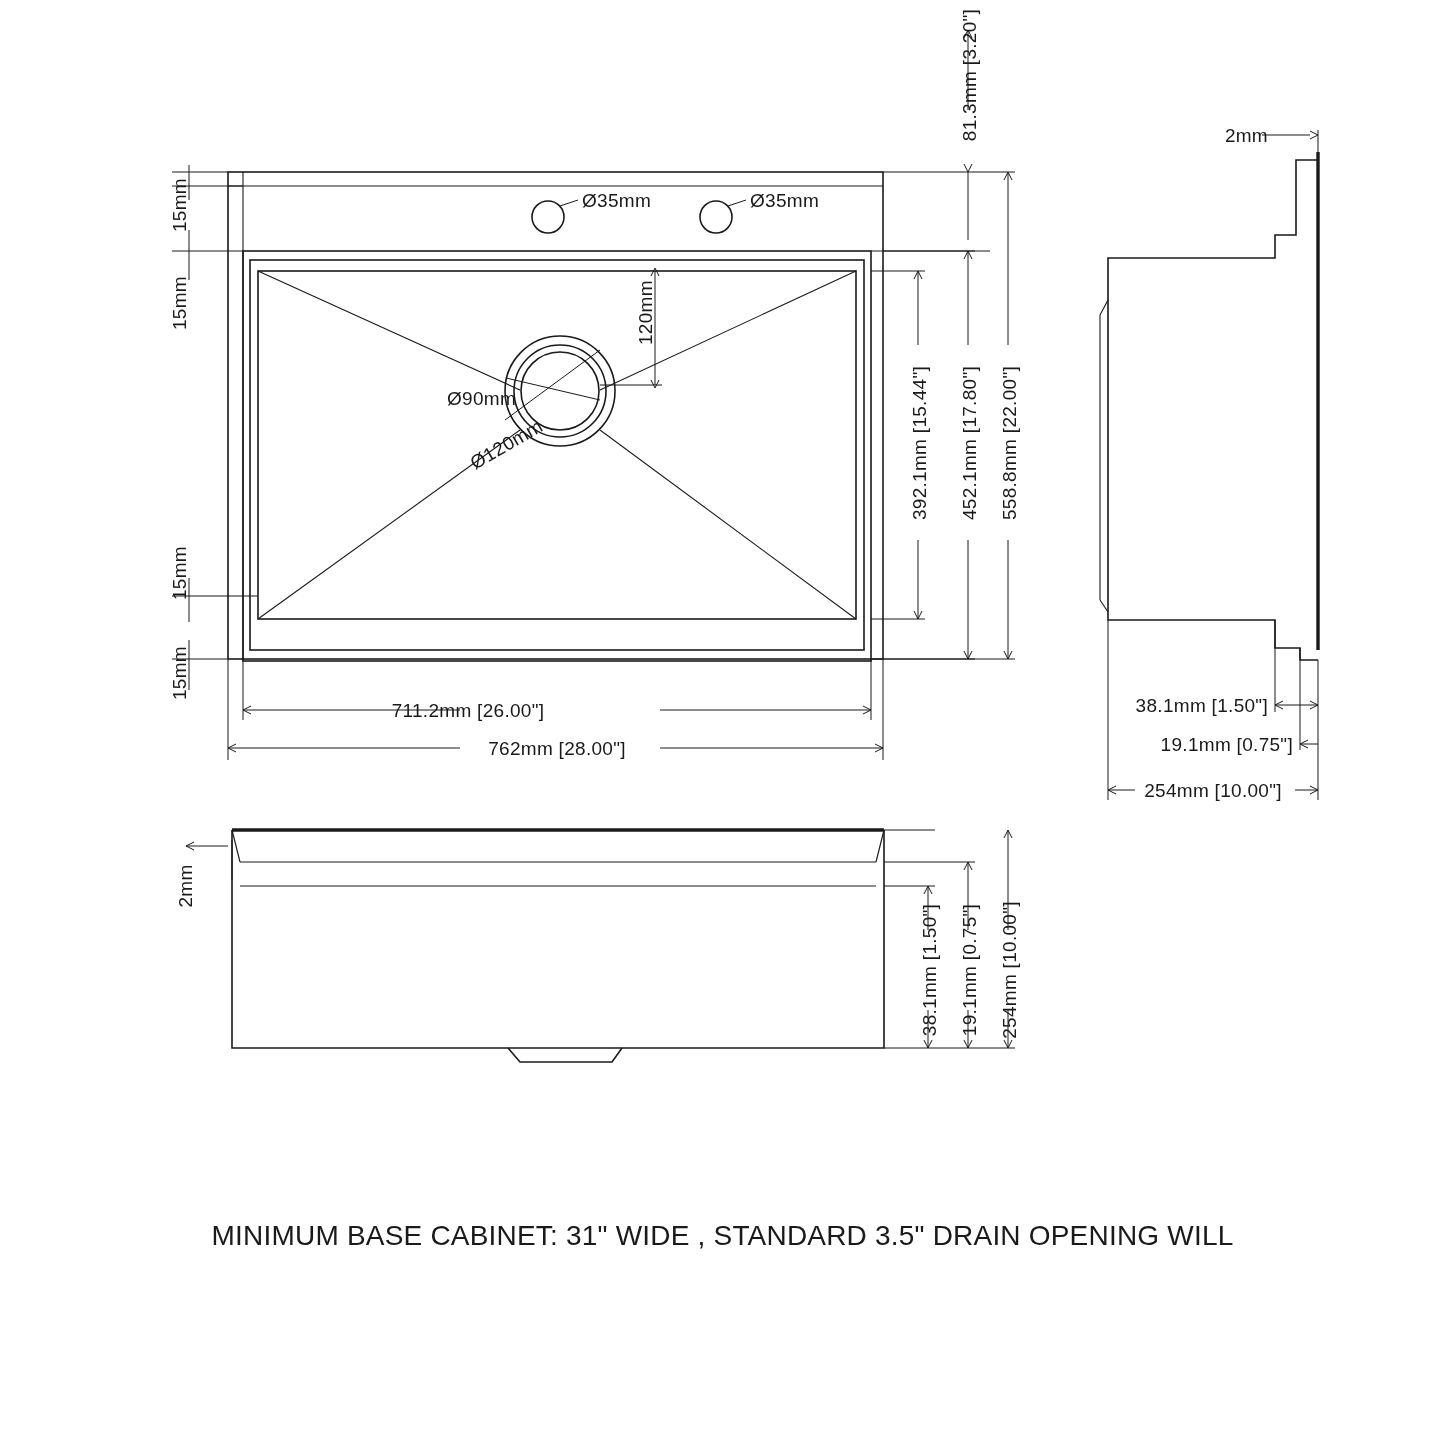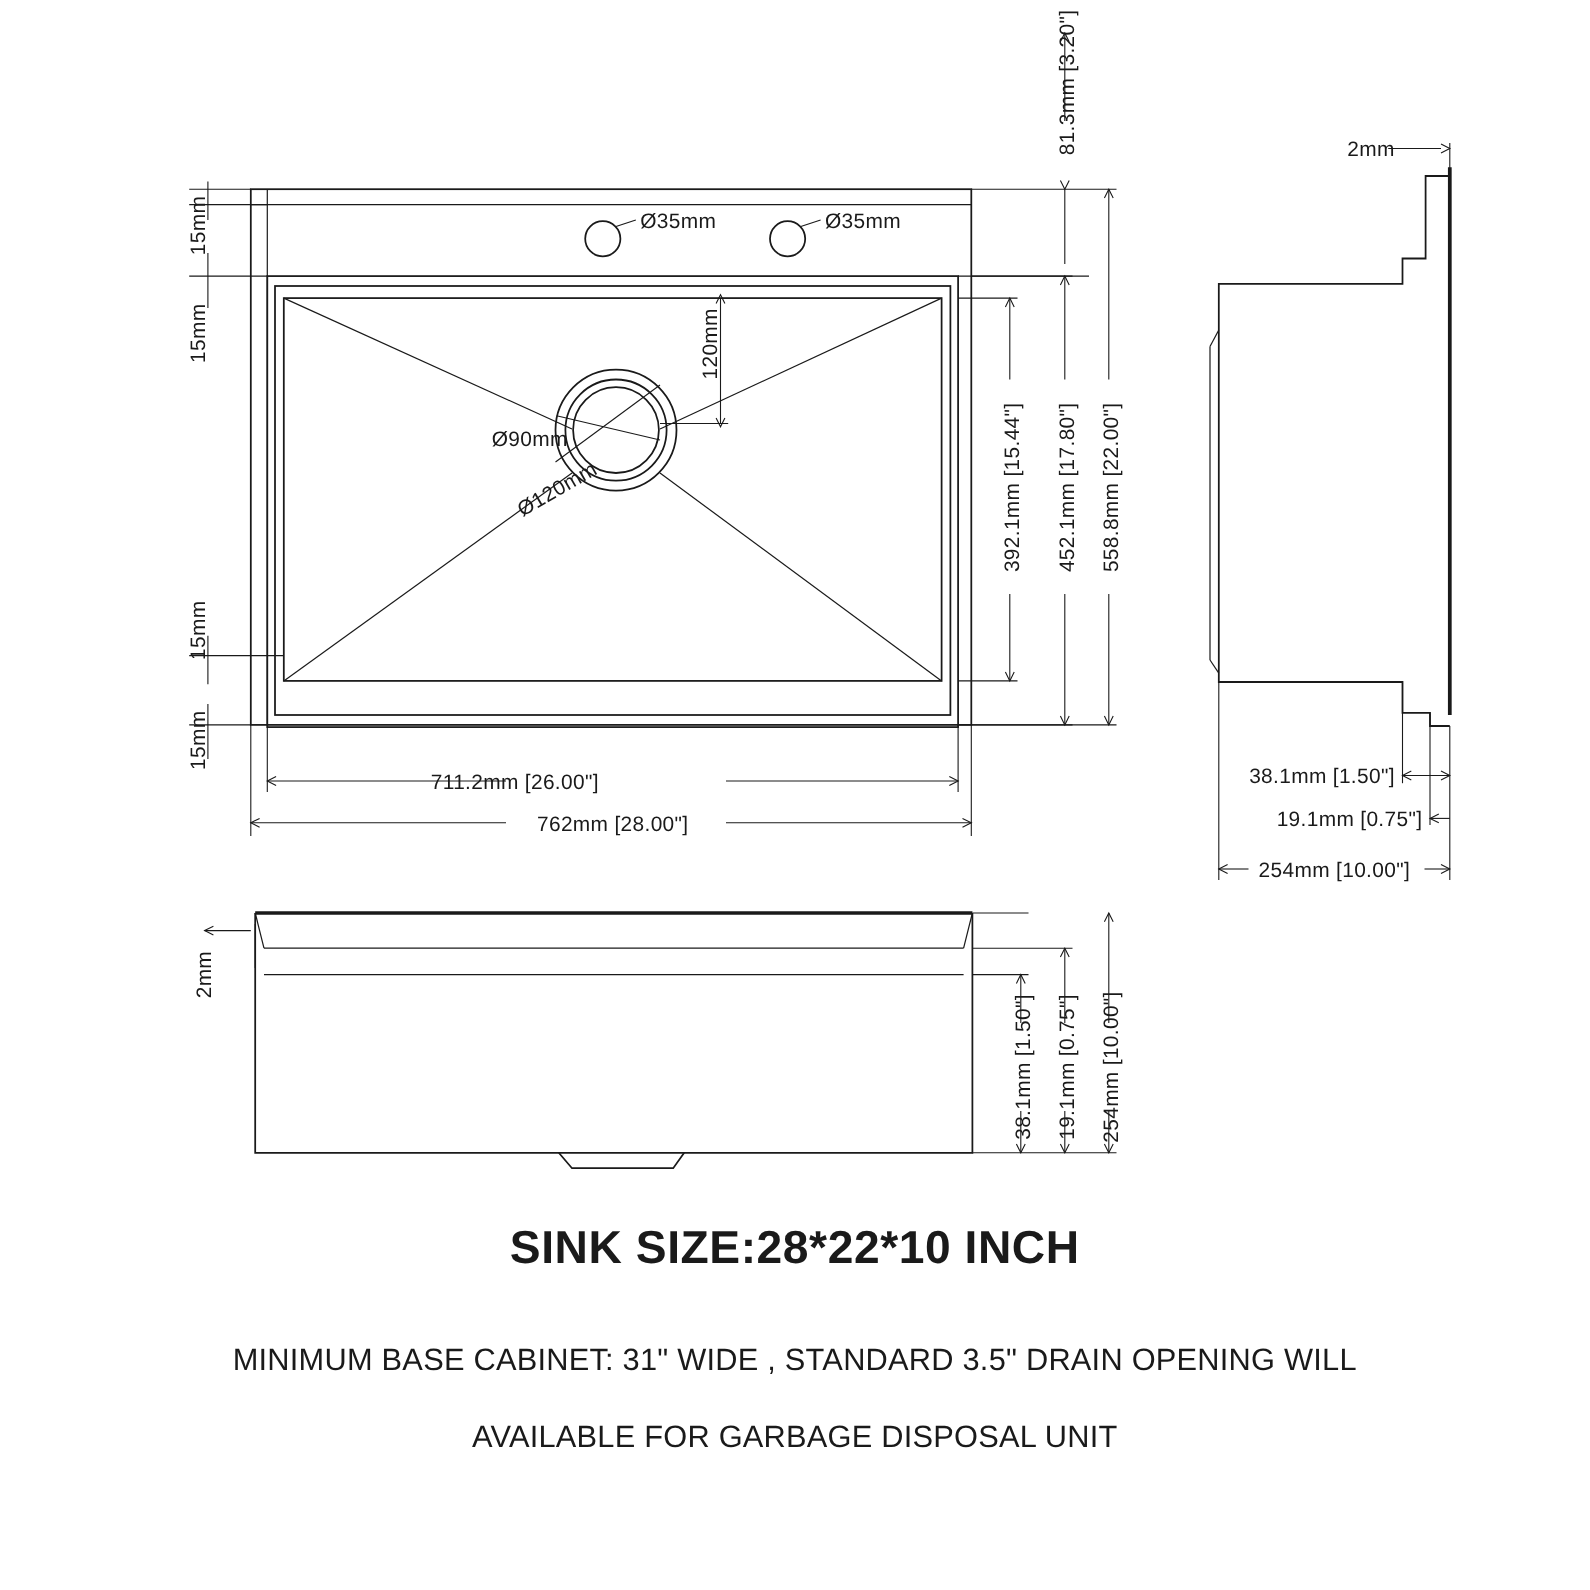--- a/index.html
+++ b/index.html
@@ -252,17 +252,15 @@
       <text class="dimtxt" x="1293" y="751" text-anchor="end">19.1mm [0.75"]</text>
       <text class="dimtxt" x="1213" y="797" text-anchor="middle">254mm [10.00"]</text>
 
       <text class="dimtxt" x="192" y="886" transform="rotate(-90 192 886)" text-anchor="middle">2mm</text>
       <text class="dimtxt" x="936" y="970" transform="rotate(-90 936 970)" text-anchor="middle">38.1mm [1.50"]</text>
       <text class="dimtxt" x="976" y="970" transform="rotate(-90 976 970)" text-anchor="middle">19.1mm [0.75"]</text>
       <text class="dimtxt" x="1016" y="970" transform="rotate(-90 1016 970)" text-anchor="middle">254mm [10.00"]</text>
     </g>
   </svg>
 
-  <div class="caption-title" style="top: 1110px;">SINK SIZE:28*22*10 INCH</div>
   <div class="caption-line" style="top: 1220px;">MINIMUM BASE CABINET: 31" WIDE , STANDARD 3.5" DRAIN OPENING WILL</div>
-  <div class="caption-line" style="top: 1290px;">AVAILABLE FOR GARBAGE DISPOSAL UNIT</div>
 
 </div>
 
 </body></html>

